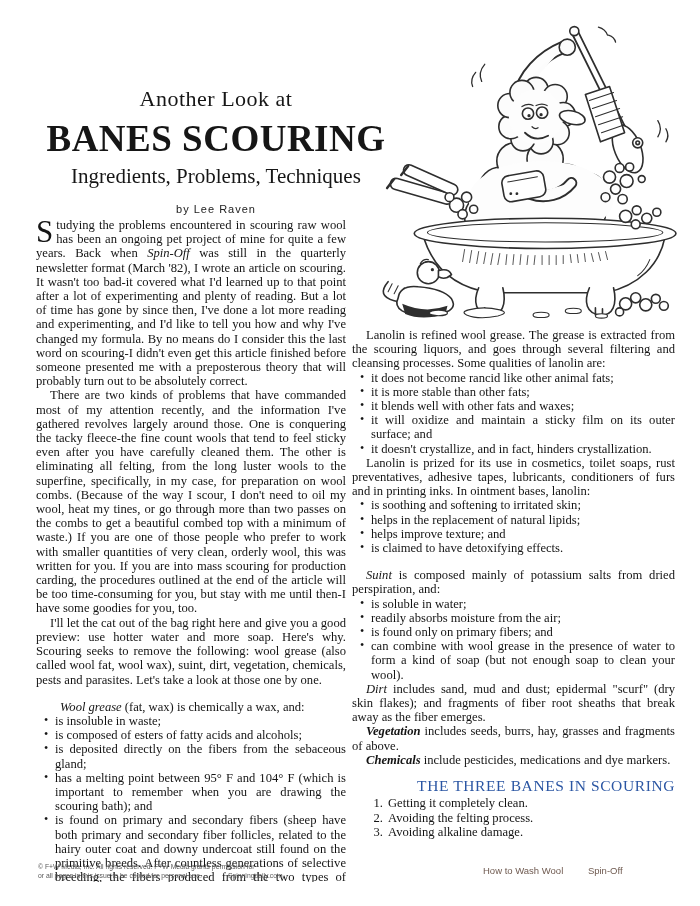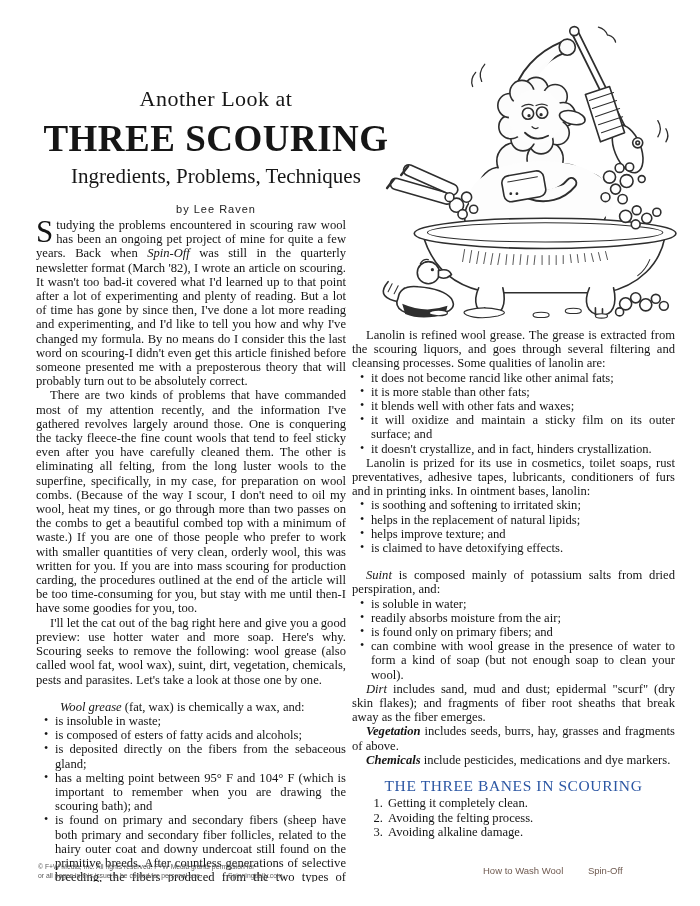--- a/index.html
+++ b/index.html
@@ -21,41 +21,41 @@
   .col-right{left:352px;top:328px;width:323px;}
   .col p{margin:0;}
   .indent{text-indent:14px;}
   .dropcap{float:left;font-size:31px;line-height:25px;padding:1px 3px 0 0;}
   .lead-in{text-indent:24px;}
   .lead-in-sm{text-indent:14px;}
   .gap-above{margin-top:13px !important;}
   ul.bullets{list-style:none;margin:0;padding:0;}
   ul.bullets li{position:relative;margin-left:9px;padding-left:10px;}
   ul.bullets li::before{content:"\2022";position:absolute;left:-1px;top:-1px;font-size:12px;}
-  .banes-heading{font-size:15.5px;font-weight:normal;color:#2b56a3;letter-spacing:.6px;margin:12px 0 3px;text-align:center;}
+  .banes-heading{font-size:15.5px;font-weight:normal;color:#2b56a3;letter-spacing:.6px;margin:12px 0 3px;text-align:right;}
   ol.banes-list{margin:0;padding-left:34px;}
   ol.banes-list li{padding-left:2px;}
   i.term{font-style:italic;}
   b.term{font-weight:bold;}
   
   .foot-left{position:absolute;left:38px;top:863px;width:330px;
     font-family:"Liberation Sans", sans-serif;font-size:6.8px;line-height:8.6px;color:#585858;text-align:left;}
   .foot-left .site{margin-left:26px;}
   .foot-right{position:absolute;left:483px;top:865px;
     font-family:"Liberation Sans", sans-serif;font-size:9.5px;color:#6f5a50;}
   .foot-right .mag{margin-left:22px;}
 </style>
 </head>
 <body>
 
 <div class="page">
 
   <header class="title-block">
     <div class="kicker">Another Look at</div>
-    <div class="main-title">THREE SCOURING</div>
+    <div class="main-title">BANES SCOURING</div>
     <div class="subtitle">Ingredients, Problems, Techniques</div>
     <div class="byline">by Lee Raven</div>
   </header>
 
   <figure class="illustration">
     <svg viewBox="0 0 310 300" width="312" height="302" xmlns="http://www.w3.org/2000/svg">
       <g stroke="#2e2e2e" stroke-width="1.6" fill="none" stroke-linecap="round" stroke-linejoin="round">
 
         <g fill="#fff">
           <rect x="20" y="156" width="64" height="11" rx="5.5" transform="rotate(16 20 156)"></rect>

